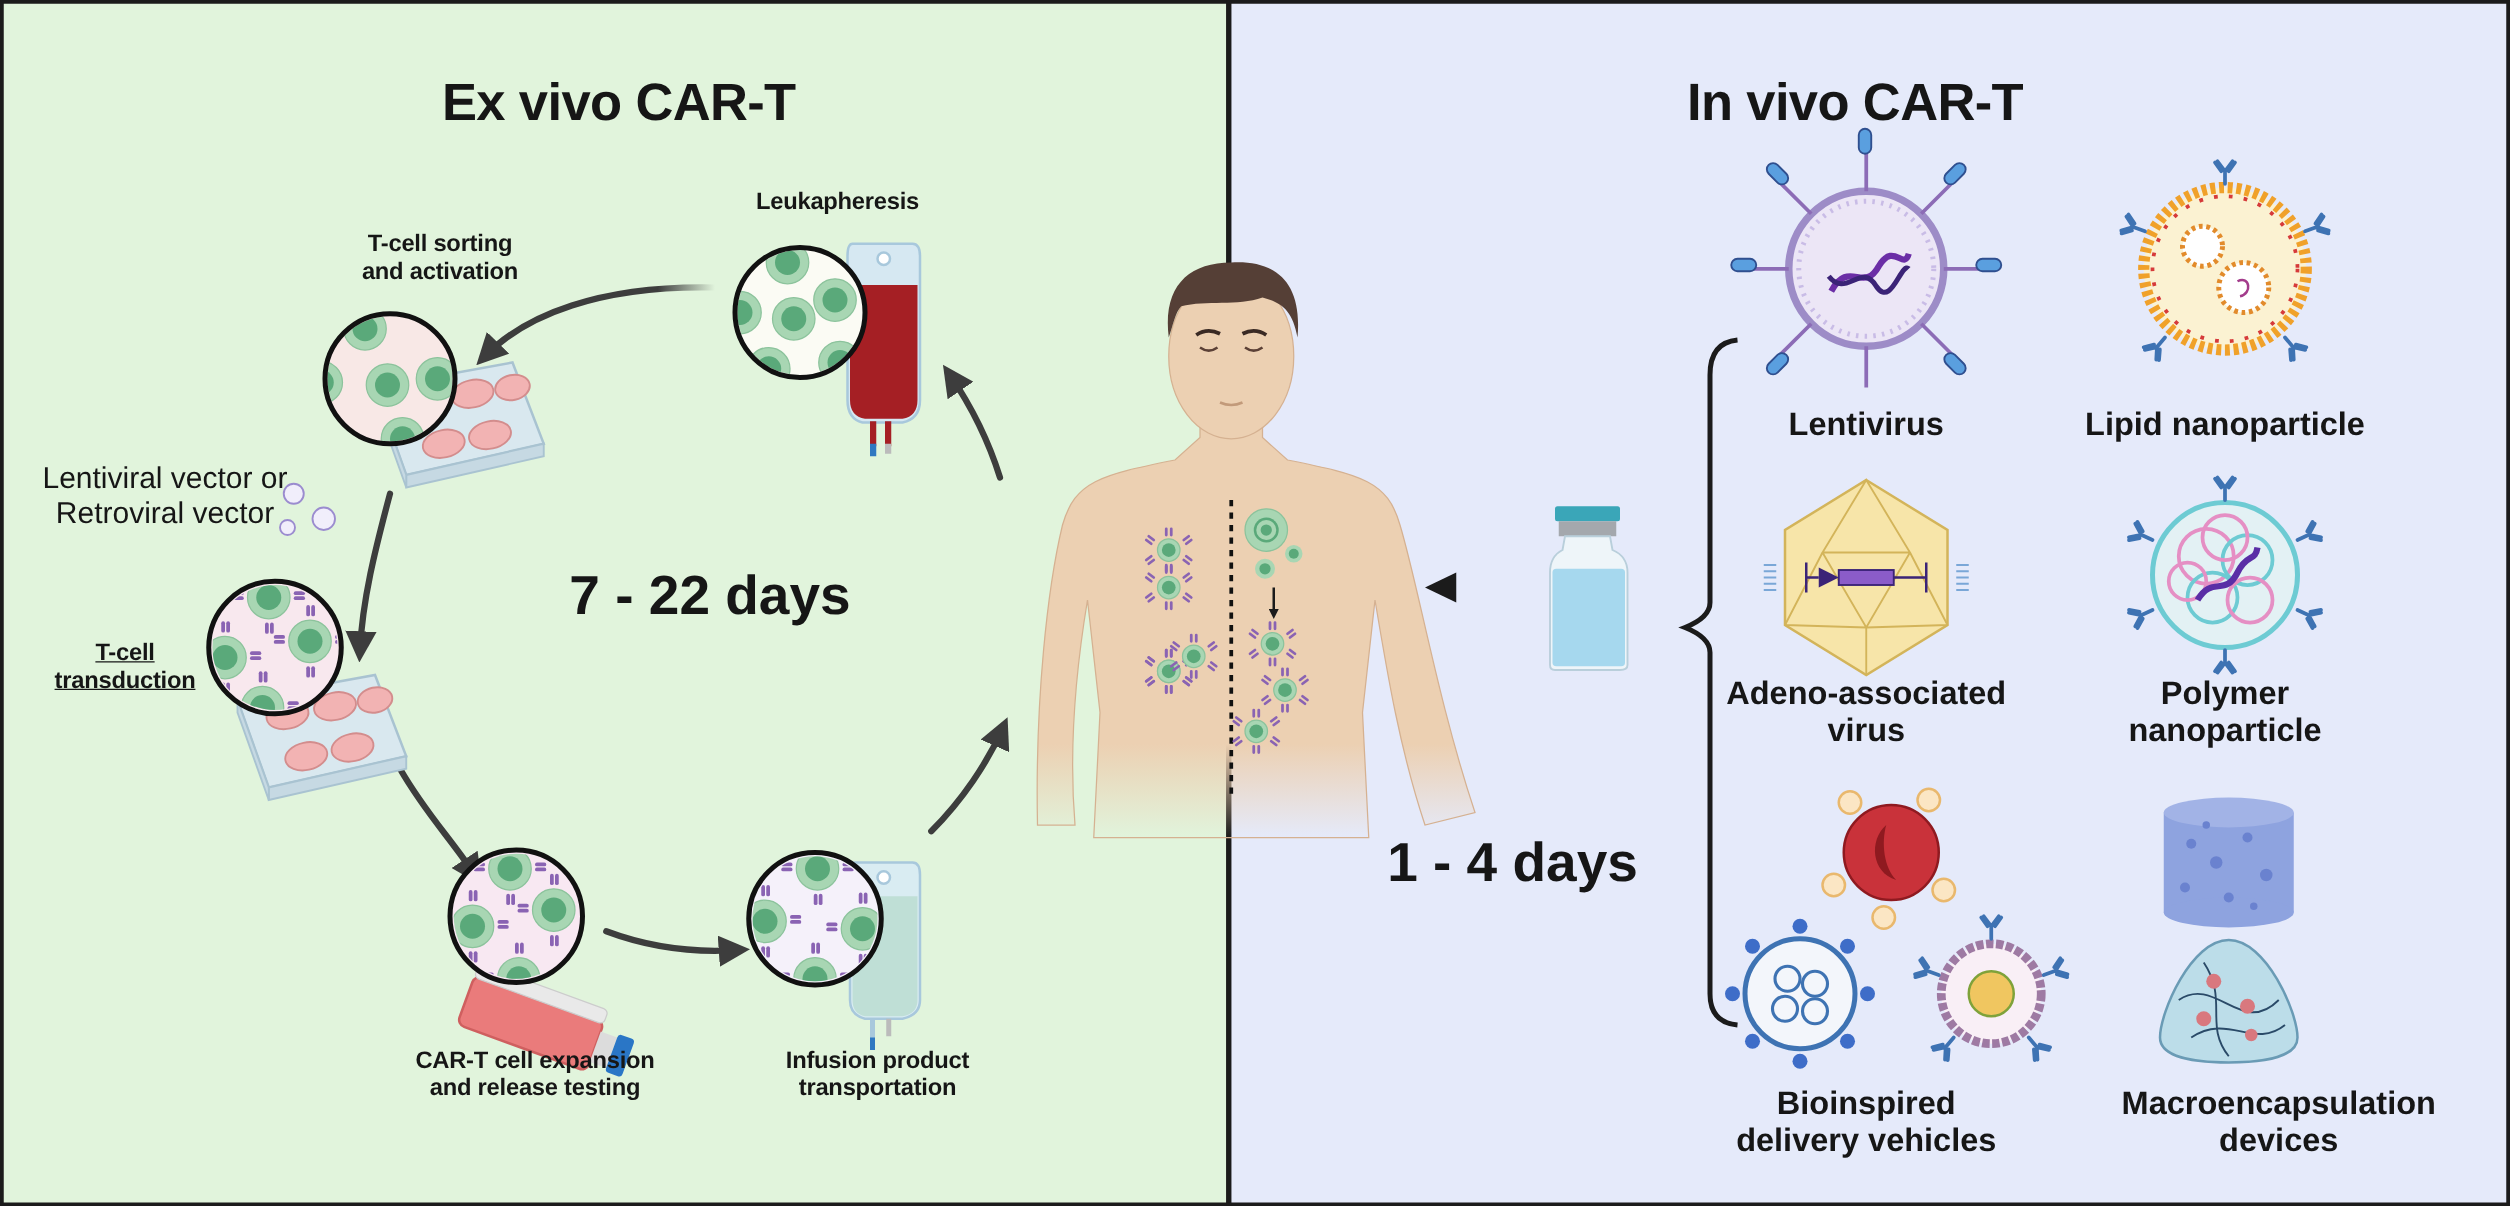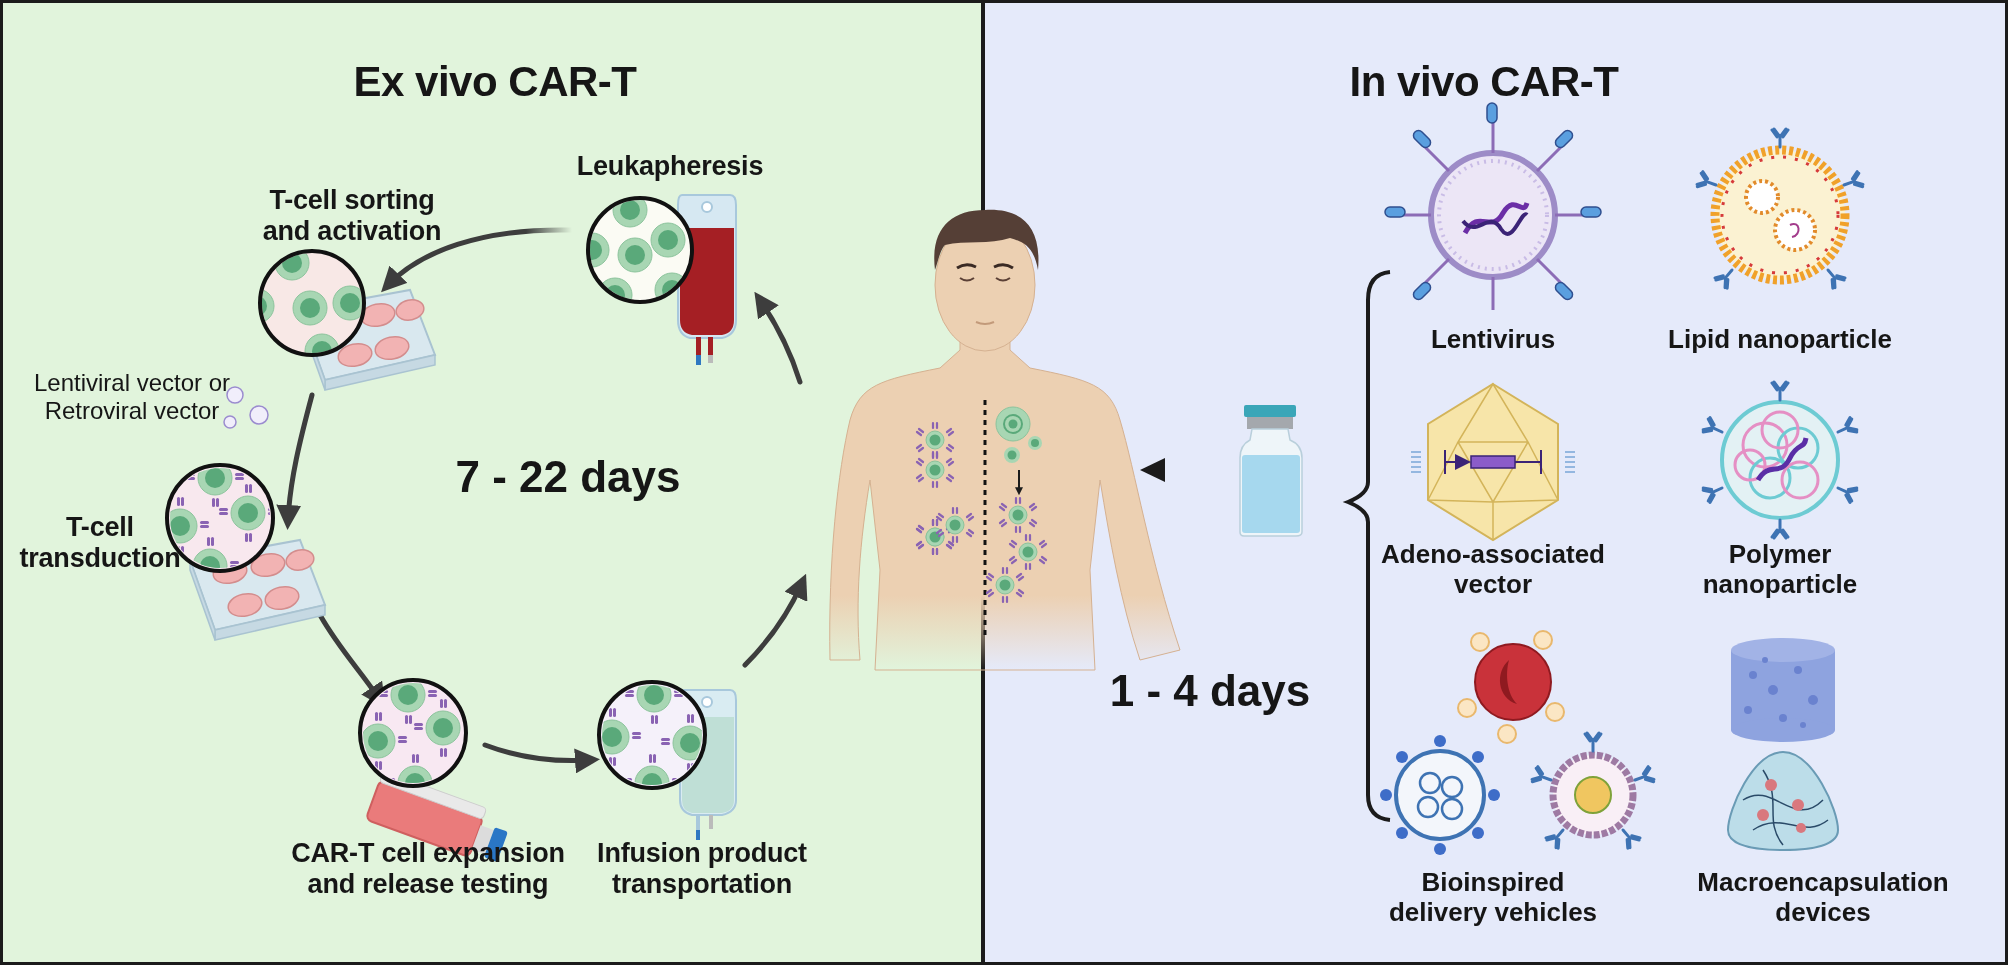--- a/index.html
+++ b/index.html
@@ -3,21 +3,21 @@
 <meta charset="utf-8">
 <style>
   html, body { margin: 0; padding: 0; }
   body { width: 2008px; height: 965px; position: relative; overflow: hidden; background: #1b1b1b;
          font-family: "Liberation Sans", "DejaVu Sans", sans-serif; color: #161616; }
   .panel { position: absolute; top: 3px; bottom: 3px; }
   #left-panel { left: 3px; width: 978px; background: #e1f4dc; }
   #right-panel { left: 985px; right: 3px; background: #e5eafa; }
   .txt { position: absolute; text-align: center; font-weight: bold; white-space: nowrap; line-height: 1.15; }
   .title { font-size: 42px; letter-spacing: -0.5px; transform: translateX(-50%); }
-  .step { font-size: 27px; transform: translateX(-50%); letter-spacing: -0.2px; }
+  .step { font-size: 19px; transform: translateX(-50%); letter-spacing: -0.2px; }
   .days { font-size: 44px; transform: translateX(-50%); }
   .item { font-size: 26px; transform: translateX(-50%); }
   .small { font-size: 24px; font-weight: normal; text-align: center; transform: translateX(-50%); }
   svg.layer { position: absolute; left: 0; top: 0; }
 </style>
 </head>
 <body>
 
 <div id="left-panel" class="panel"></div>
 <div id="right-panel" class="panel"></div>
@@ -386,21 +386,21 @@
   <div>Leukapheresis</div>
 </div>
 <div class="txt step" style="left:322px; top:185px;margin-left:30px;">
   <div>T-cell sorting</div>
   <div>and activation</div>
 </div>
 <div class="txt small" style="left:132px; top:369px;">
   <div>Lentiviral vector or</div>
   <div>Retroviral vector</div>
 </div>
-<div class="txt step" style="left:100px; top:512px;">
+<div class="txt step" style="left:100px; top:512px;text-decoration:underline;">
   <div>T-cell</div>
   <div>transduction</div>
 </div>
 <div class="txt step" style="left:428px; top:838px;">
   <div>CAR-T cell expansion</div>
   <div>and release testing</div>
 </div>
 <div class="txt step" style="left:702px; top:838px;">
   <div>Infusion product</div>
   <div>transportation</div>
@@ -410,21 +410,21 @@
 <div class="txt days" style="left:1210px; top:666px;">1 - 4 days</div>
 
 <div class="txt item" style="left:1493px; top:325px;">
   <div>Lentivirus</div>
 </div>
 <div class="txt item" style="left:1780px; top:325px;">
   <div>Lipid nanoparticle</div>
 </div>
 <div class="txt item" style="left:1493px; top:540px;">
   <div>Adeno-associated</div>
-  <div>vector</div>
+  <div>virus</div>
 </div>
 <div class="txt item" style="left:1780px; top:540px;">
   <div>Polymer</div>
   <div>nanoparticle</div>
 </div>
 <div class="txt item" style="left:1493px; top:868px;">
   <div>Bioinspired</div>
   <div>delivery vehicles</div>
 </div>
 <div class="txt item" style="left:1787px; top:868px;margin-left:36px;">

